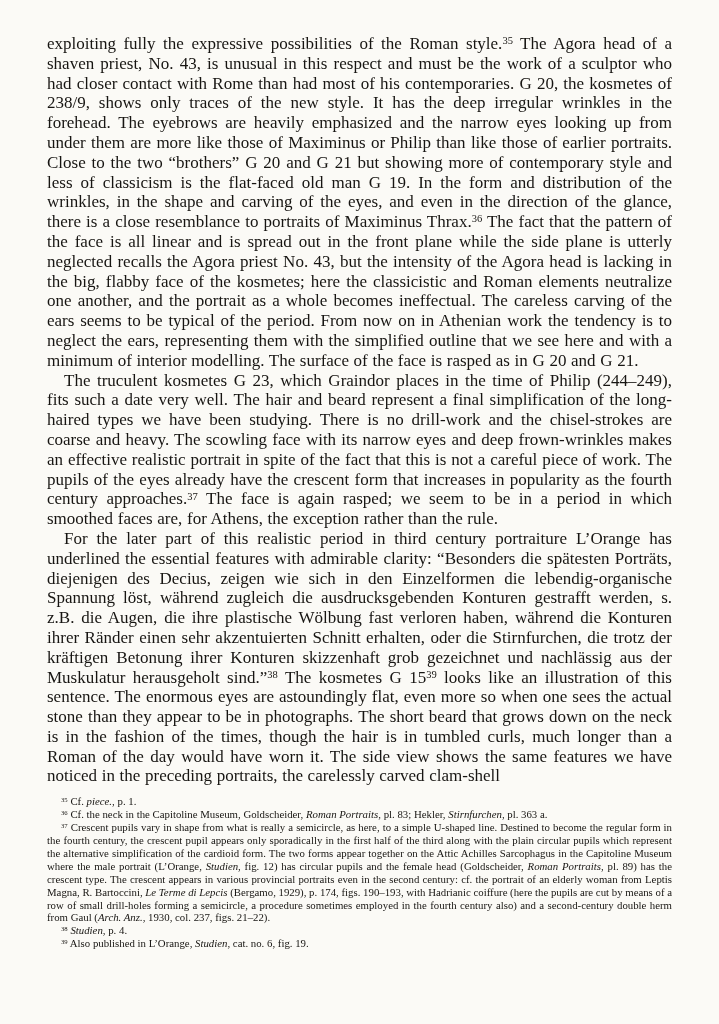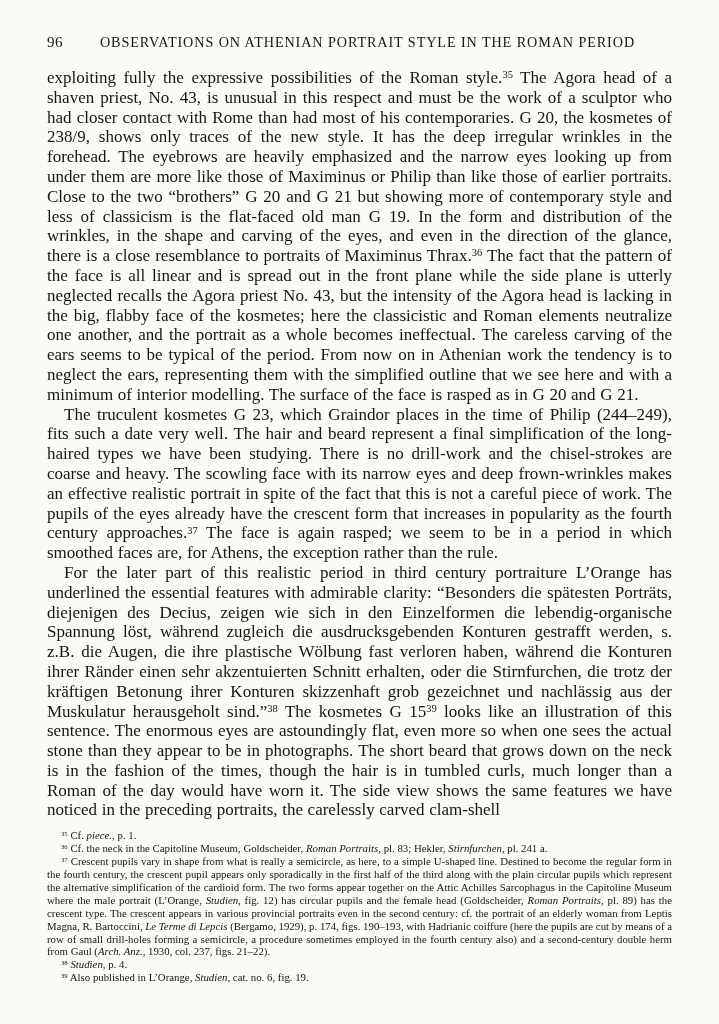--- a/index.html
+++ b/index.html
@@ -57,31 +57,27 @@
     font-size: 10.8px;
     line-height: 12.9px;
     text-align: justify;
     text-indent: 14px;
   }
 </style>
 </head>
 <body>
 
 <div class="page">
-  <header class="running-head">
-    <span class="page-number">96</span>
-    <span class="running-title">OBSERVATIONS ON ATHENIAN PORTRAIT STYLE IN THE ROMAN PERIOD</span>
-  </header>
 
   <main class="body-text">
       <p class=""><span>exploiting fully the expressive possibilities of the Roman style.</span><sup class="fn-ref">35</sup><span> The Agora head of a shaven priest, No. 43, is unusual in this respect and must be the work of a sculptor who had closer contact with Rome than had most of his contemporaries. G 20, the kosmetes of 238/9, shows only traces of the new style. It has the deep irregular wrinkles in the forehead. The eyebrows are heavily emphasized and the narrow eyes looking up from under them are more like those of Maximinus or Philip than like those of earlier portraits. Close to the two “brothers” G 20 and G 21 but showing more of contemporary style and less of classicism is the flat-faced old man G 19. In the form and distribution of the wrinkles, in the shape and carving of the eyes, and even in the direction of the glance, there is a close resemblance to portraits of Maximinus Thrax.</span><sup class="fn-ref">36</sup><span> The fact that the pattern of the face is all linear and is spread out in the front plane while the side plane is utterly neglected recalls the Agora priest No. 43, but the intensity of the Agora head is lacking in the big, flabby face of the kosmetes; here the classicistic and Roman elements neutralize one another, and the portrait as a whole becomes ineffectual. The careless carving of the ears seems to be typical of the period. From now on in Athenian work the tendency is to neglect the ears, representing them with the simplified outline that we see here and with a minimum of interior modelling. The surface of the face is rasped as in G 20 and G 21.</span></p>
       <p class="indent"><span>The truculent kosmetes G 23, which Graindor places in the time of Philip (244–249), fits such a date very well. The hair and beard represent a final simplification of the long-haired types we have been studying. There is no drill-work and the chisel-strokes are coarse and heavy. The scowling face with its narrow eyes and deep frown-wrinkles makes an effective realistic portrait in spite of the fact that this is not a careful piece of work. The pupils of the eyes already have the crescent form that increases in popularity as the fourth century approaches.</span><sup class="fn-ref">37</sup><span> The face is again rasped; we seem to be in a period in which smoothed faces are, for Athens, the exception rather than the rule.</span></p>
       <p class="indent"><span>For the later part of this realistic period in third century portraiture L’Orange has underlined the essential features with admirable clarity: “Besonders die spätesten Porträts, diejenigen des Decius, zeigen wie sich in den Einzelformen die lebendig-organische Spannung löst, während zugleich die ausdrucksgebenden Konturen gestrafft werden, s. z.B. die Augen, die ihre plastische Wölbung fast verloren haben, während die Konturen ihrer Ränder einen sehr akzentuierten Schnitt erhalten, oder die Stirnfurchen, die trotz der kräftigen Betonung ihrer Konturen skizzenhaft grob gezeichnet und nachlässig aus der Muskulatur herausgeholt sind.”</span><sup class="fn-ref">38</sup><span> The kosmetes G 15</span><sup class="fn-ref">39</sup><span> looks like an illustration of this sentence. The enormous eyes are astoundingly flat, even more so when one sees the actual stone than they appear to be in photographs. The short beard that grows down on the neck is in the fashion of the times, though the hair is in tumbled curls, much longer than a Roman of the day would have worn it. The side view shows the same features we have noticed in the preceding portraits, the carelessly carved clam-shell</span></p>
     </main>
 
   <section class="footnotes">
       <p><sup class="fn-ref">35</sup><span> Cf. </span><i>piece.</i><span>, p. 1.</span></p>
-      <p><sup class="fn-ref">36</sup><span> Cf. the neck in the Capitoline Museum, Goldscheider, </span><i>Roman Portraits</i><span>, pl. 83; Hekler, </span><i>Stirnfurchen</i><span>, pl. 241 a.</span></p>
+      <p><sup class="fn-ref">36</sup><span> Cf. the neck in the Capitoline Museum, Goldscheider, </span><i>Roman Portraits</i><span>, pl. 83; Hekler, </span><i>Stirnfurchen</i><span>, pl. 363 a.</span></p>
       <p><sup class="fn-ref">37</sup><span> Crescent pupils vary in shape from what is really a semicircle, as here, to a simple U-shaped line. Destined to become the regular form in the fourth century, the crescent pupil appears only sporadically in the first half of the third along with the plain circular pupils which represent the alternative simplification of the cardioid form. The two forms appear together on the Attic Achilles Sarcophagus in the Capitoline Museum where the male portrait (L’Orange, </span><i>Studien</i><span>, fig. 12) has circular pupils and the female head (Goldscheider, </span><i>Roman Portraits</i><span>, pl. 89) has the crescent type. The crescent appears in various provincial portraits even in the second century: cf. the portrait of an elderly woman from Leptis Magna, R. Bartoccini, </span><i>Le Terme di Lepcis</i><span> (Bergamo, 1929), p. 174, figs. 190–193, with Hadrianic coiffure (here the pupils are cut by means of a row of small drill-holes forming a semicircle, a procedure sometimes employed in the fourth century also) and a second-century double herm from Gaul (</span><i>Arch. Anz.</i><span>, 1930, col. 237, figs. 21–22).</span></p>
       <p><sup class="fn-ref">38</sup><span> </span><i>Studien</i><span>, p. 4.</span></p>
       <p><sup class="fn-ref">39</sup><span> Also published in L’Orange, </span><i>Studien</i><span>, cat. no. 6, fig. 19.</span></p>
     </section>
 </div>
 
 </body></html>

